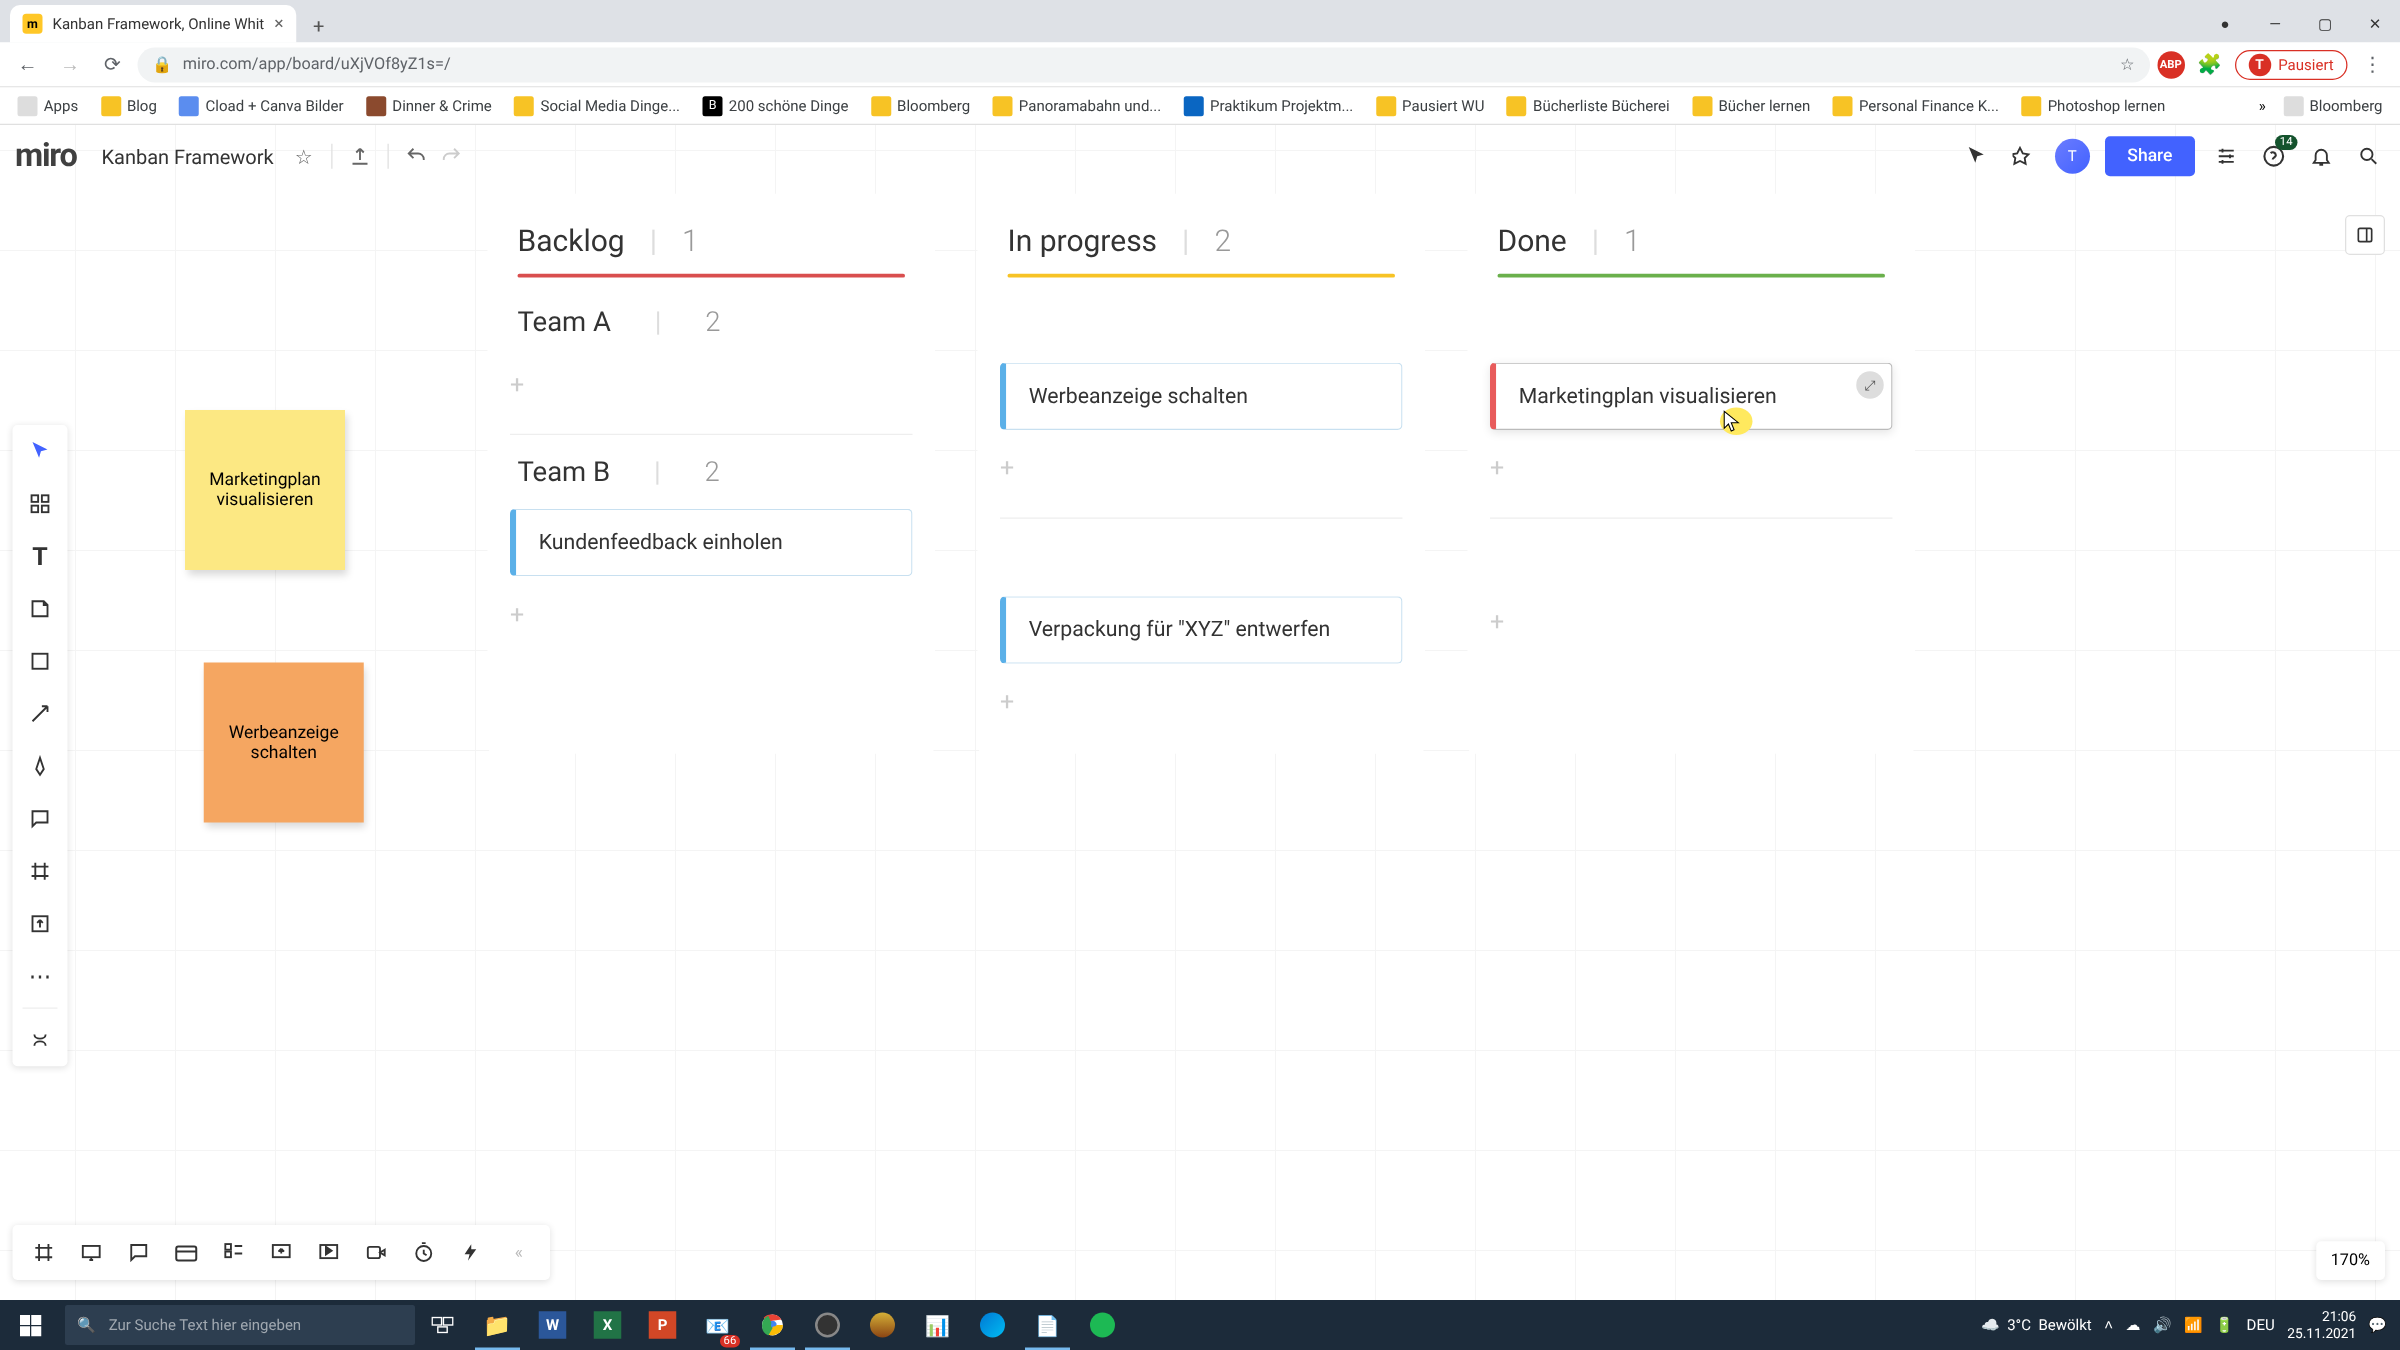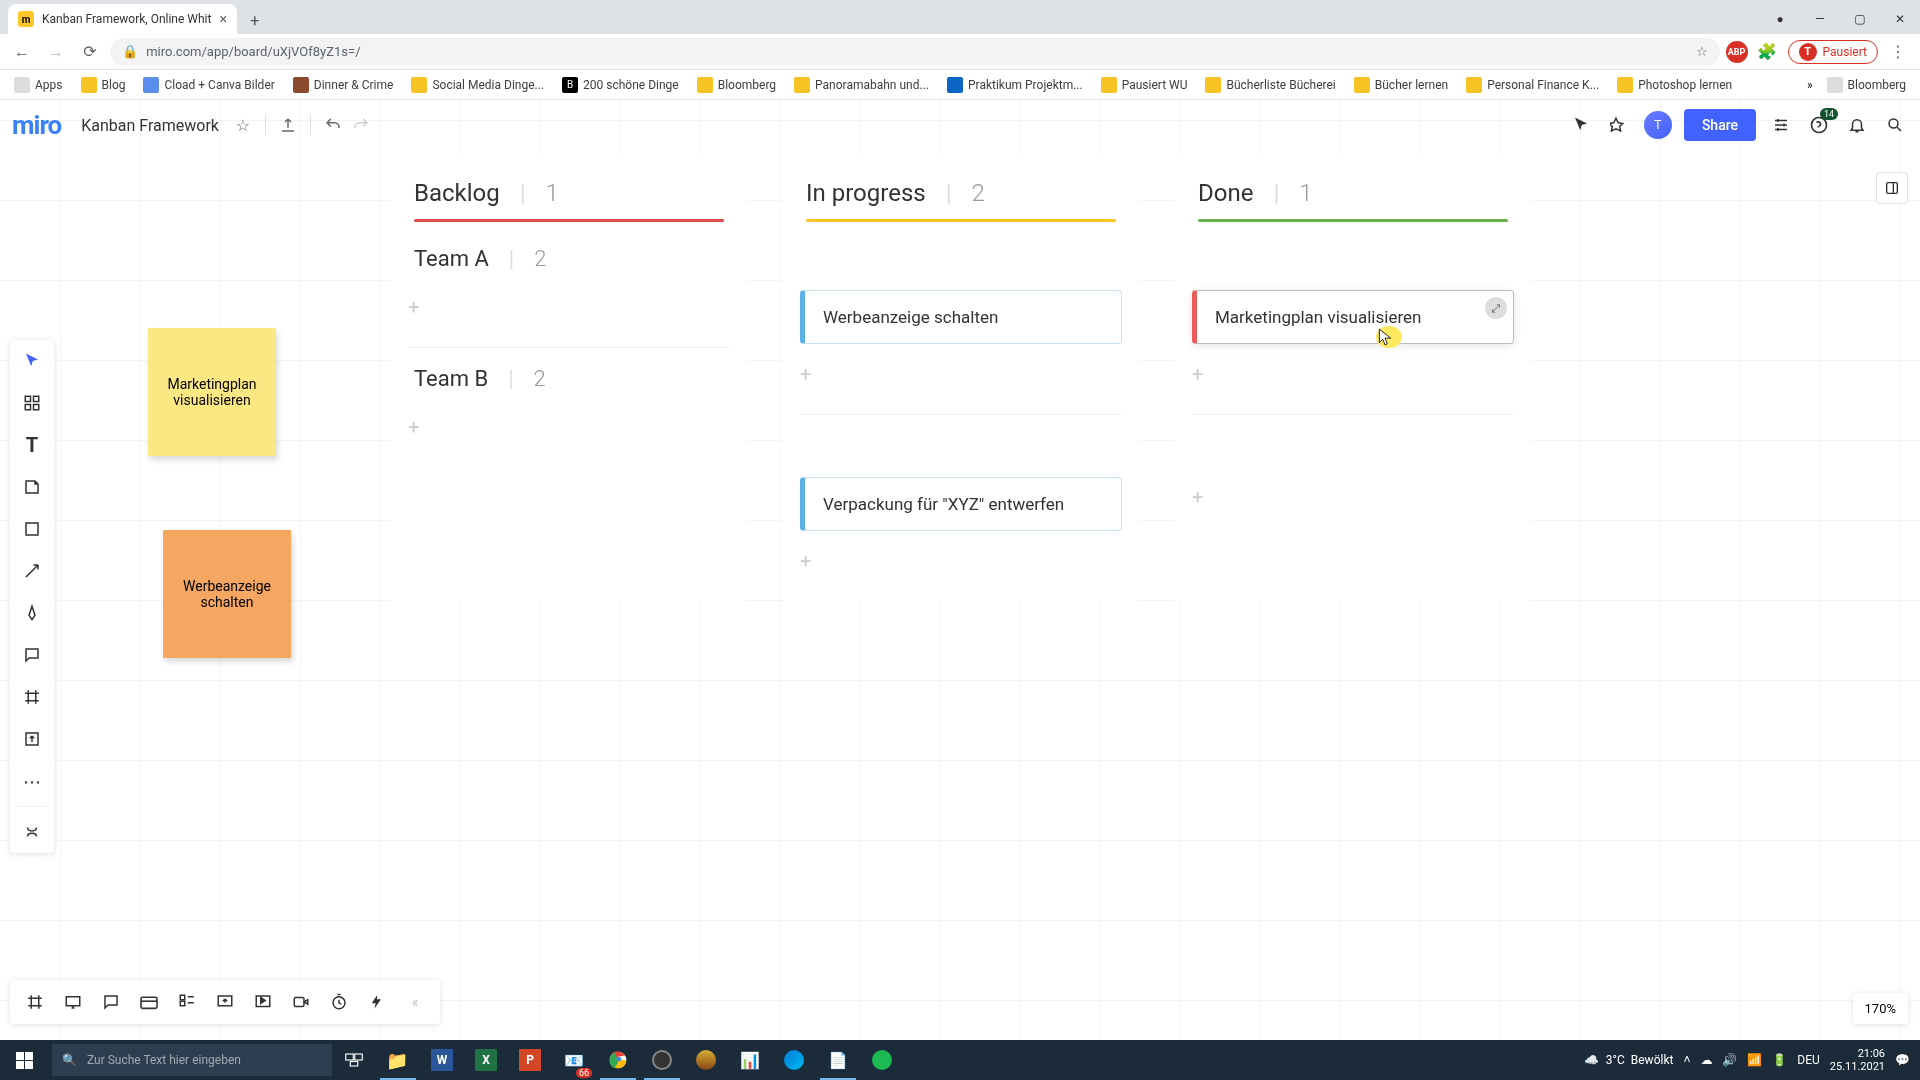--- a/index.html
+++ b/index.html
@@ -25,21 +25,21 @@
 
 .bookmarks { background: #fff; height: 30px; display: flex; align-items: center; padding: 0 8px; gap: 6px; border-bottom: 1px solid #e0e0e0; font-size: 12px; }
 .bm { display: flex; align-items: center; gap: 5px; padding: 0 6px; color: #3c4043; cursor: pointer; white-space: nowrap; }
 .bm-ico { width: 16px; height: 16px; background: #ddd; border-radius: 2px; display: inline-block; }
 .bm-more { margin-left: auto; display: flex; align-items: center; gap: 8px; }
 
 
 .app { position: relative; height: calc(100% - 34px - 36px - 30px - 40px); background: #fff; }
 
 .app-header { position: absolute; top: 0; left: 0; right: 0; height: 50px; display: flex; align-items: center; padding: 0 12px; z-index: 10; }
-.miro-logo { font-size: 26px; font-weight: 700; color: #3b82f6; letter-spacing: -1px; margin-right: 20px; }
+.miro-logo { font-size: 26px; font-weight: 700; color: #404040; letter-spacing: -1px; margin-right: 20px; }
 .board-name { font-size: 16px; color: #333; margin-right: 10px; }
 .star-ico, .share-ico, .undo-ico, .redo-ico { width: 28px; height: 28px; display: flex; align-items: center; justify-content: center; color: #666; cursor: pointer; font-size: 16px; }
 .redo-ico { color: #ccc; }
 .header-right { margin-left: auto; display: flex; align-items: center; gap: 12px; }
 .share-btn { background: #4262ff; color: #fff; border: none; padding: 8px 18px; border-radius: 4px; font-size: 14px; font-weight: 500; cursor: pointer; }
 .hdr-ico { width: 26px; height: 26px; display: flex; align-items: center; justify-content: center; color: #333; cursor: pointer; font-size: 17px; position: relative; }
 .avatar-circ { width: 28px; height: 28px; border-radius: 50%; background: linear-gradient(135deg, #6b7cff, #4262ff); display: flex; align-items: center; justify-content: center; color: #fff; font-size: 12px; }
 .notif-badge { position: absolute; top: -4px; right: -6px; background: #14532d; color: #fff; font-size: 9px; padding: 1px 4px; border-radius: 8px; }
 .right-panel-btn { position: absolute; right: 12px; top: 10px; width: 32px; height: 32px; border: 1px solid #e0e0e0; border-radius: 4px; display: flex; align-items: center; justify-content: center; cursor: pointer; background: #fff; }
 
@@ -61,21 +61,21 @@
 .kanban { position: absolute; top: 55px; left: 390px; display: flex; gap: 34px; }
 .kcol { width: 358px; background: #fff; border-radius: 6px; padding: 24px 0 20px 0; }
 .kcol-head { padding: 0 24px 6px 24px; }
 .kcol-title { font-size: 24px; color: #333; display: flex; align-items: center; gap: 20px; }
 .kcol-title .cnt { color: #999; font-weight: 300; }
 .col-underline { height: 3px; margin-top: 12px; border-radius: 2px; }
 .col-underline.red { background: #d94e4e; }
 .col-underline.yellow { background: #f7c325; }
 .col-underline.green { background: #6ab04c; }
 
-.swim-head { padding: 18px 24px 6px 24px; font-size: 22px; color: #333; display: flex; align-items: center; gap: 20px; }
+.swim-head { padding: 18px 24px 6px 24px; font-size: 22px; color: #333; display: flex; align-items: center; gap: 35px; }
 .swim-head .cnt { color: #999; font-weight: 300; }
 
 .card { margin: 10px 18px 0 18px; border: 1px solid #c8e0f0; border-left: 5px solid #5bb0e8; border-radius: 4px; padding: 16px 18px; font-size: 17px; color: #333; background: #fff; position: relative; }
 .card.done { border: 1px solid #f0c8c8; border-left: 5px solid #e85b5b; background: #fff; }
 .card.hover { box-shadow: 0 2px 8px rgba(0,0,0,0.1); border-color: #bbb; border-left-color: #e85b5b; }
 .card-expand { position: absolute; top: 6px; right: 6px; width: 22px; height: 22px; border-radius: 50%; background: #ddd; display: flex; align-items: center; justify-content: center; font-size: 11px; color: #555; }
 .add-card { margin: 8px 18px 0 18px; padding: 10px 0; color: #ccc; font-size: 20px; cursor: pointer; text-align: left; }
 
 .swim-div { height: 1px; background: #eee; margin: 18px 18px 0 18px; }
 
@@ -365,20 +365,21 @@
           <span style="color:#ddd">|</span>
           <span class="cnt">2</span>
         </div>
       <div class="add-card">+</div>
       <div class="swim-div"></div>
       <div class="swim-head">
           <span>Team B</span>
           <span style="color:#ddd">|</span>
           <span class="cnt">2</span>
         </div>
+      <div class="card"><span>Kundenfeedback einholen</span></div>
       <div class="add-card">+</div>
     </div>
 
     <div class="kcol">
       <div class="kcol-head">
         <div class="kcol-title">
             <span>In progress</span>
             <span style="color:#ddd">|</span>
             <span class="cnt">2</span>
           </div>

